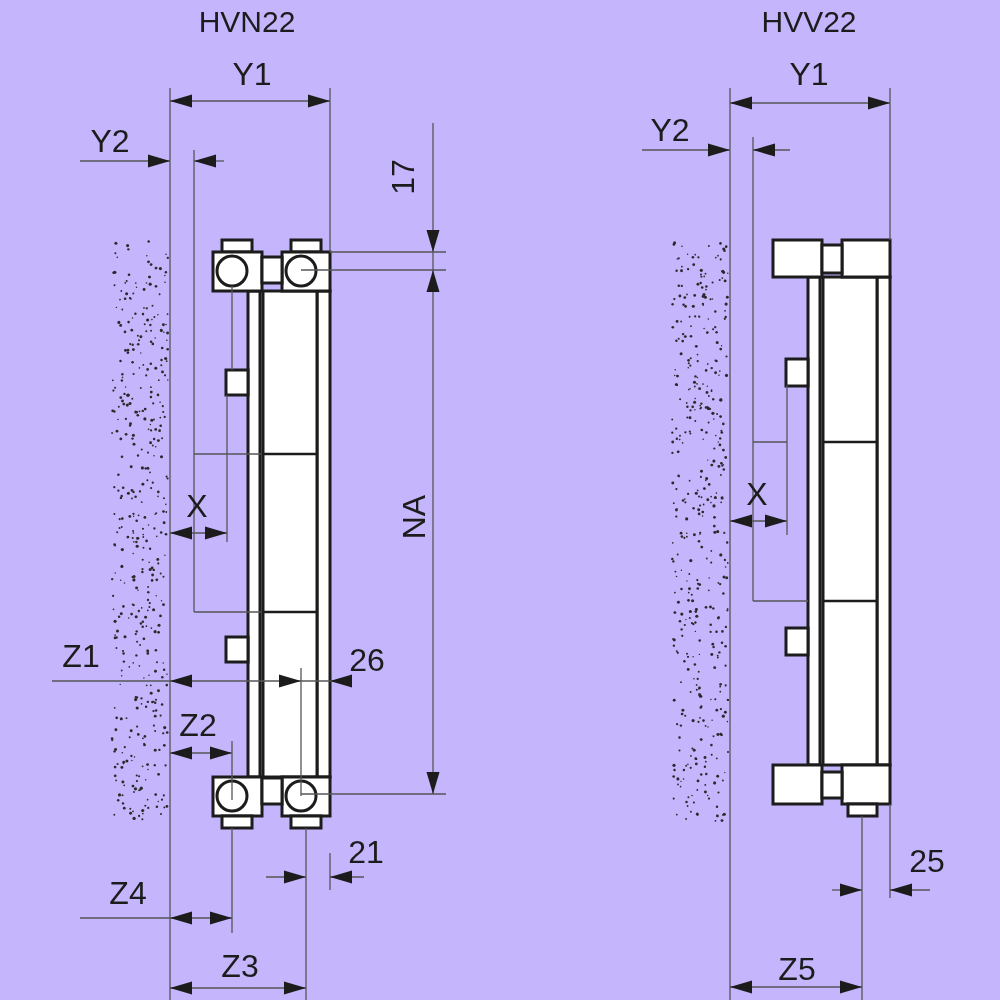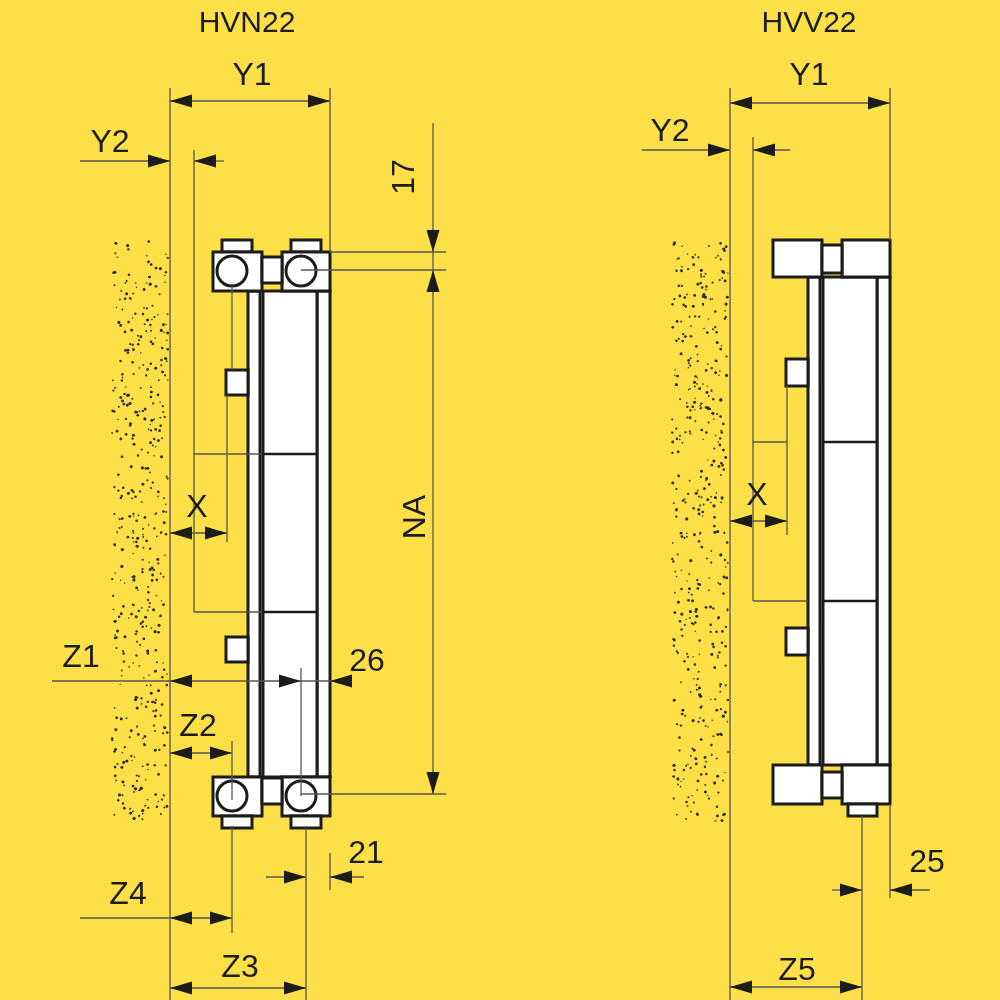--- a/index.html
+++ b/index.html
@@ -1,16 +1,16 @@
 <!DOCTYPE html>
 <html><head>
 <meta charset="utf-8">
 <style>
   html,body{margin:0;padding:0;background:#ffffff;}
-  #stage{position:relative;width:1000px;height:1000px;background:#fde047;overflow:hidden;}
+  #stage{position:relative;width:1000px;height:1000px;background:#c4b5fd;overflow:hidden;}
   svg{display:block;}
   .thick{stroke:#1c1c1c;stroke-width:3;fill:#ffffff;stroke-linejoin:miter;}
   .sect{stroke:#1c1c1c;stroke-width:2.5;fill:none;}
   .thin{stroke:#565656;stroke-width:1.3;fill:none;}
   .arrow{fill:#1c1c1c;stroke:none;}
   .dot{fill:#2a2a2a;stroke:none;}
   text{font-family:"Liberation Sans", sans-serif;fill:#1c1c1c;}
   .ttl{font-size:30px;}
   .lbl{font-size:32px;}
   .mid{text-anchor:middle;}

